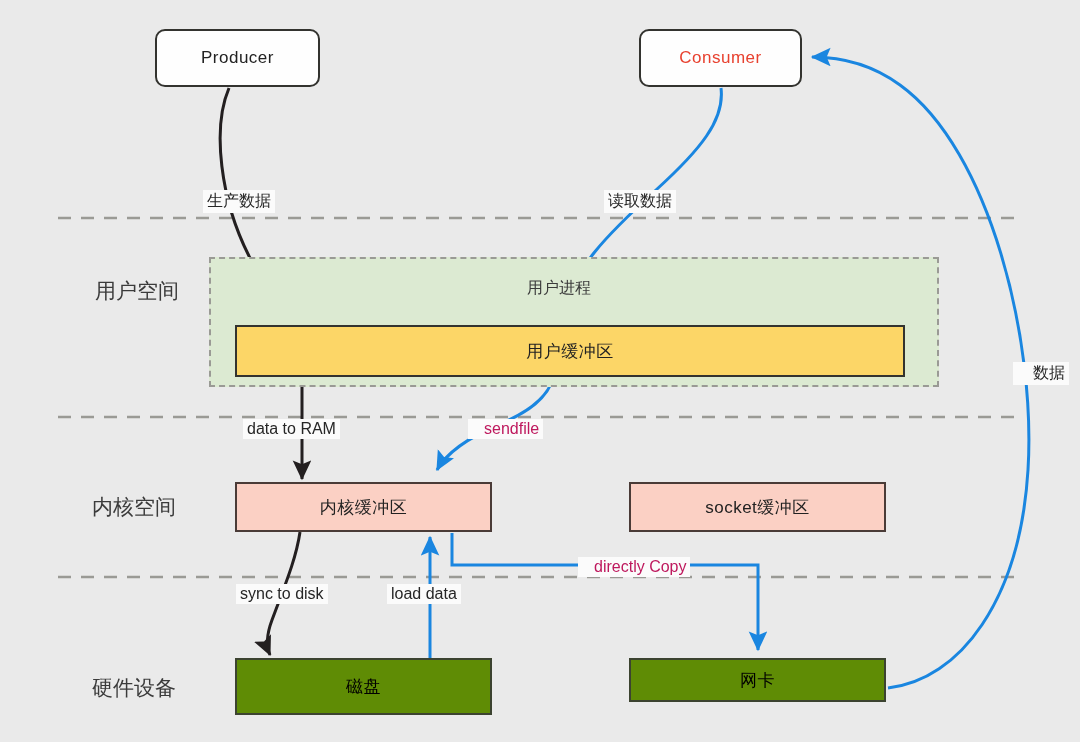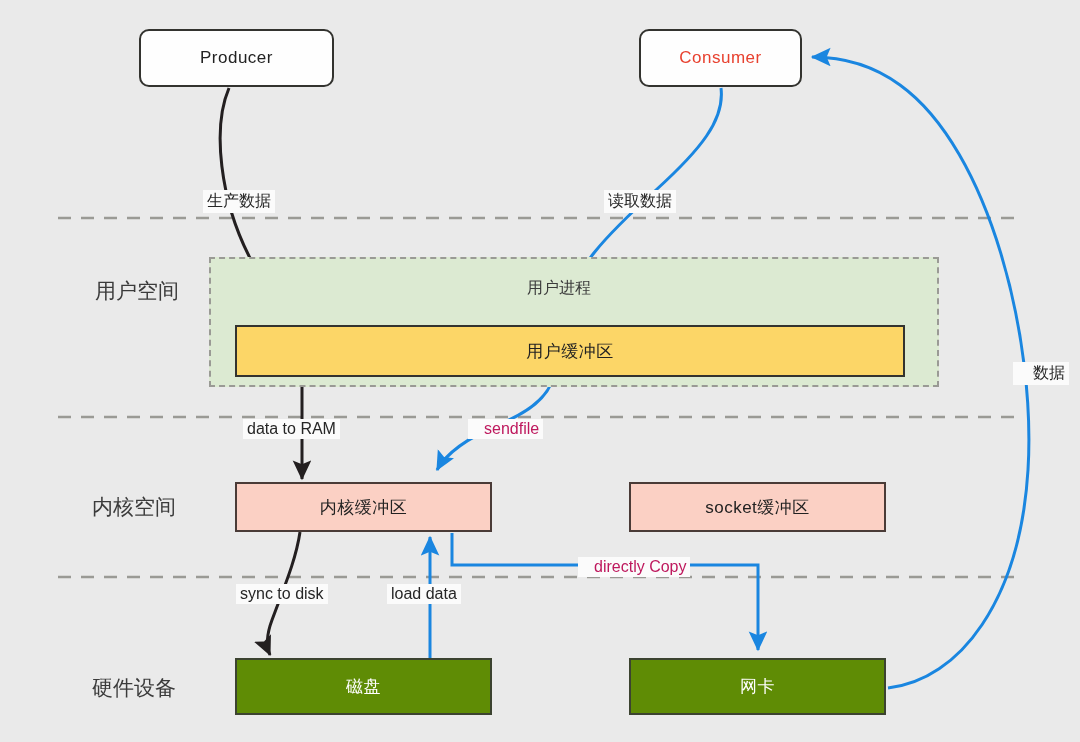--- a/index.html
+++ b/index.html
@@ -42,21 +42,21 @@
     background: #fcd667;
     border: 2.5px solid #33332f;
   }
   .node-pink {
     background: #fbd0c4;
     border: 2.5px solid #4a3b37;
   }
   .node-green {
     background: #5f8c05;
     border: 2.5px solid #3c4330;
-    color: #ffffff;
+    color: #000000;
   }
   .region {
     position: absolute;
     box-sizing: border-box;
     background: #dcead2;
     border: 2px dashed #9a9a95;
   }
   .region-label {
     position: absolute;
     font-size: 16px;
@@ -120,21 +120,21 @@
     <path d="M888,688 C960,680 1020,600 1028,470 C1036,340 990,150 900,85 C870,63 840,57 812,57" fill="none" stroke="#1a86e0" stroke-width="3" marker-end="url(#arrow-blue)"></path>
   </svg>
 
   <div class="region" style="left:209px; top:257px; width:730px; height:130px;"></div>
   <div class="region-label" style="left:527px; top:278px;">用户进程</div>
 
   <div class="zone-label" style="left:95px; top:277px;">用户空间</div>
   <div class="zone-label" style="left:92px; top:493px;">内核空间</div>
   <div class="zone-label" style="left:92px; top:674px;">硬件设备</div>
 
-  <div class="node node-round" style="left:139px; top:29px; width:195px; height:58px;">
+  <div class="node node-round" style="left:155px; top:29px; width:165px; height:58px;">
     <span>Producer</span>
   </div>
 
   <div class="node node-round" style="left:639px; top:29px; width:163px; height:58px;">
     <span class="consumer-text">Consumer</span>
   </div>
 
   <div class="node node-yellow" style="left:235px; top:325px; width:670px; height:52px;">
     <span>用户缓冲区</span>
   </div>
@@ -144,21 +144,21 @@
   </div>
 
   <div class="node node-pink" style="left:629px; top:482px; width:257px; height:50px;">
     <span>socket缓冲区</span>
   </div>
 
   <div class="node node-green" style="left:235px; top:658px; width:257px; height:57px;">
     <span>磁盘</span>
   </div>
 
-  <div class="node node-green" style="left:629px; top:658px; width:257px; height:57px;text-align:center;">
+  <div class="node node-green" style="left:629px; top:658px; width:257px; height:44px;text-align:center;">
     <span>网卡</span>
   </div>
 
   <div class="edge-label" style="left:203px; top:190px;">生产数据</div>
 
   <div class="edge-label" style="left:604px; top:190px;">读取数据</div>
 
   <div class="edge-label" style="left:243px; top:419px;">data to RAM</div>
 
   <div class="edge-label red" style="left:468px; top:419px;">sendfile</div>

